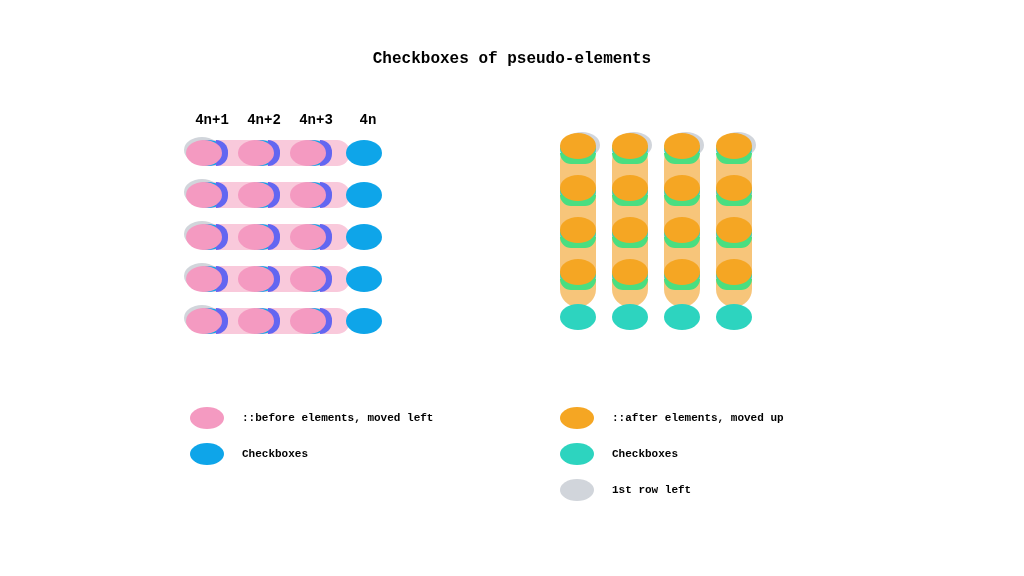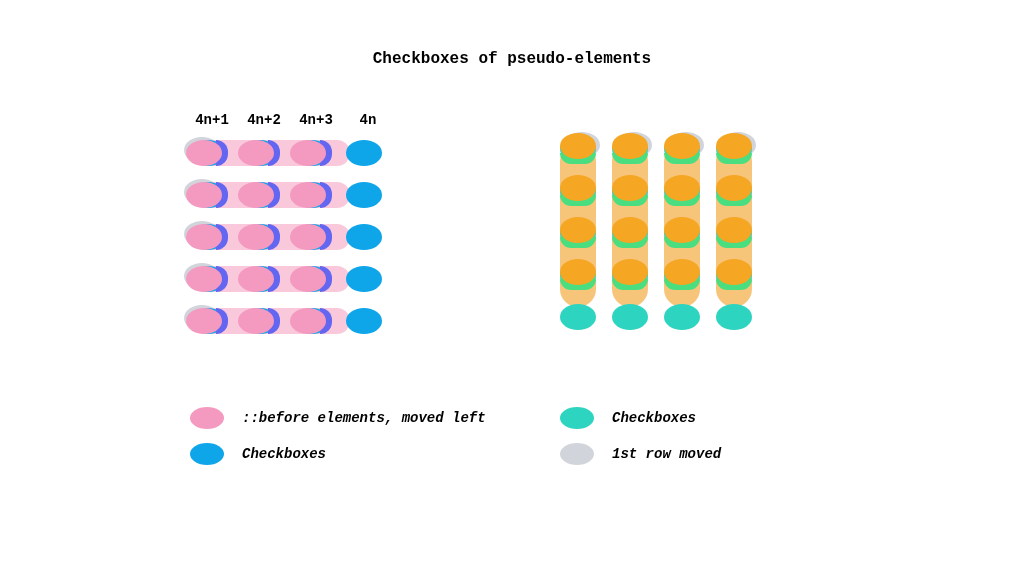--- a/index.html
+++ b/index.html
@@ -1,21 +1,21 @@
 <!DOCTYPE html>
 <html><head>
 <meta charset="utf-8">
 <style>
   html,body{margin:0;padding:0;width:1024px;height:576px;background:#fff;font-family:"Courier New",monospace;color:#000;}
   .title{position:absolute;top:50px;left:0;width:100%;text-align:center;font-weight:bold;font-size:16px;}
   .col-headers{position:absolute;font-weight:bold;font-size:14px;}
   .col-headers span{display:inline-block;width:52px;text-align:center;}
   .diagram{position:absolute;}
   .pill{position:absolute;border-radius:50%/50%;}
-  .legend{position:absolute;font-weight:bold;font-size:14px;font-style:italic;}
+  .legend{position:absolute;font-weight:bold;font-size:11px;}
   .legend .row{height:36px;display:flex;align-items:center;}
   .legend .swatch{width:34px;height:22px;border-radius:50%/50%;margin-right:18px;flex:0 0 34px;}
 </style>
 </head>
 <body>
 
 <div class="title">Checkboxes of pseudo-elements</div>
 
 <div class="col-headers" style="left:186px;top:112px;">
   <span>4n+1</span><span>4n+2</span><span>4n+3</span><span>4n</span>
@@ -152,20 +152,24 @@
       <span>::before elements, moved left</span>
     </div>
   <div class="row">
       <span class="swatch" id="sw-l1" style="background: rgb(14, 165, 233);"></span>
       <span>Checkboxes</span>
     </div>
 </div>
 
 <div class="legend" style="left:560px;top:400px;">
   <div class="row">
+      <span class="swatch" id="sw-r0" style="background: rgb(245, 166, 35);"></span>
+      <span>::after elements, moved up</span>
+    </div>
+  <div class="row">
       <span class="swatch" id="sw-r1" style="background: rgb(45, 212, 191);"></span>
       <span>Checkboxes</span>
     </div>
   <div class="row">
       <span class="swatch" id="sw-r2" style="background: rgb(209, 213, 219);"></span>
-      <span>1st row moved</span>
+      <span>1st row left</span>
     </div>
 </div>
 
 </body></html>

